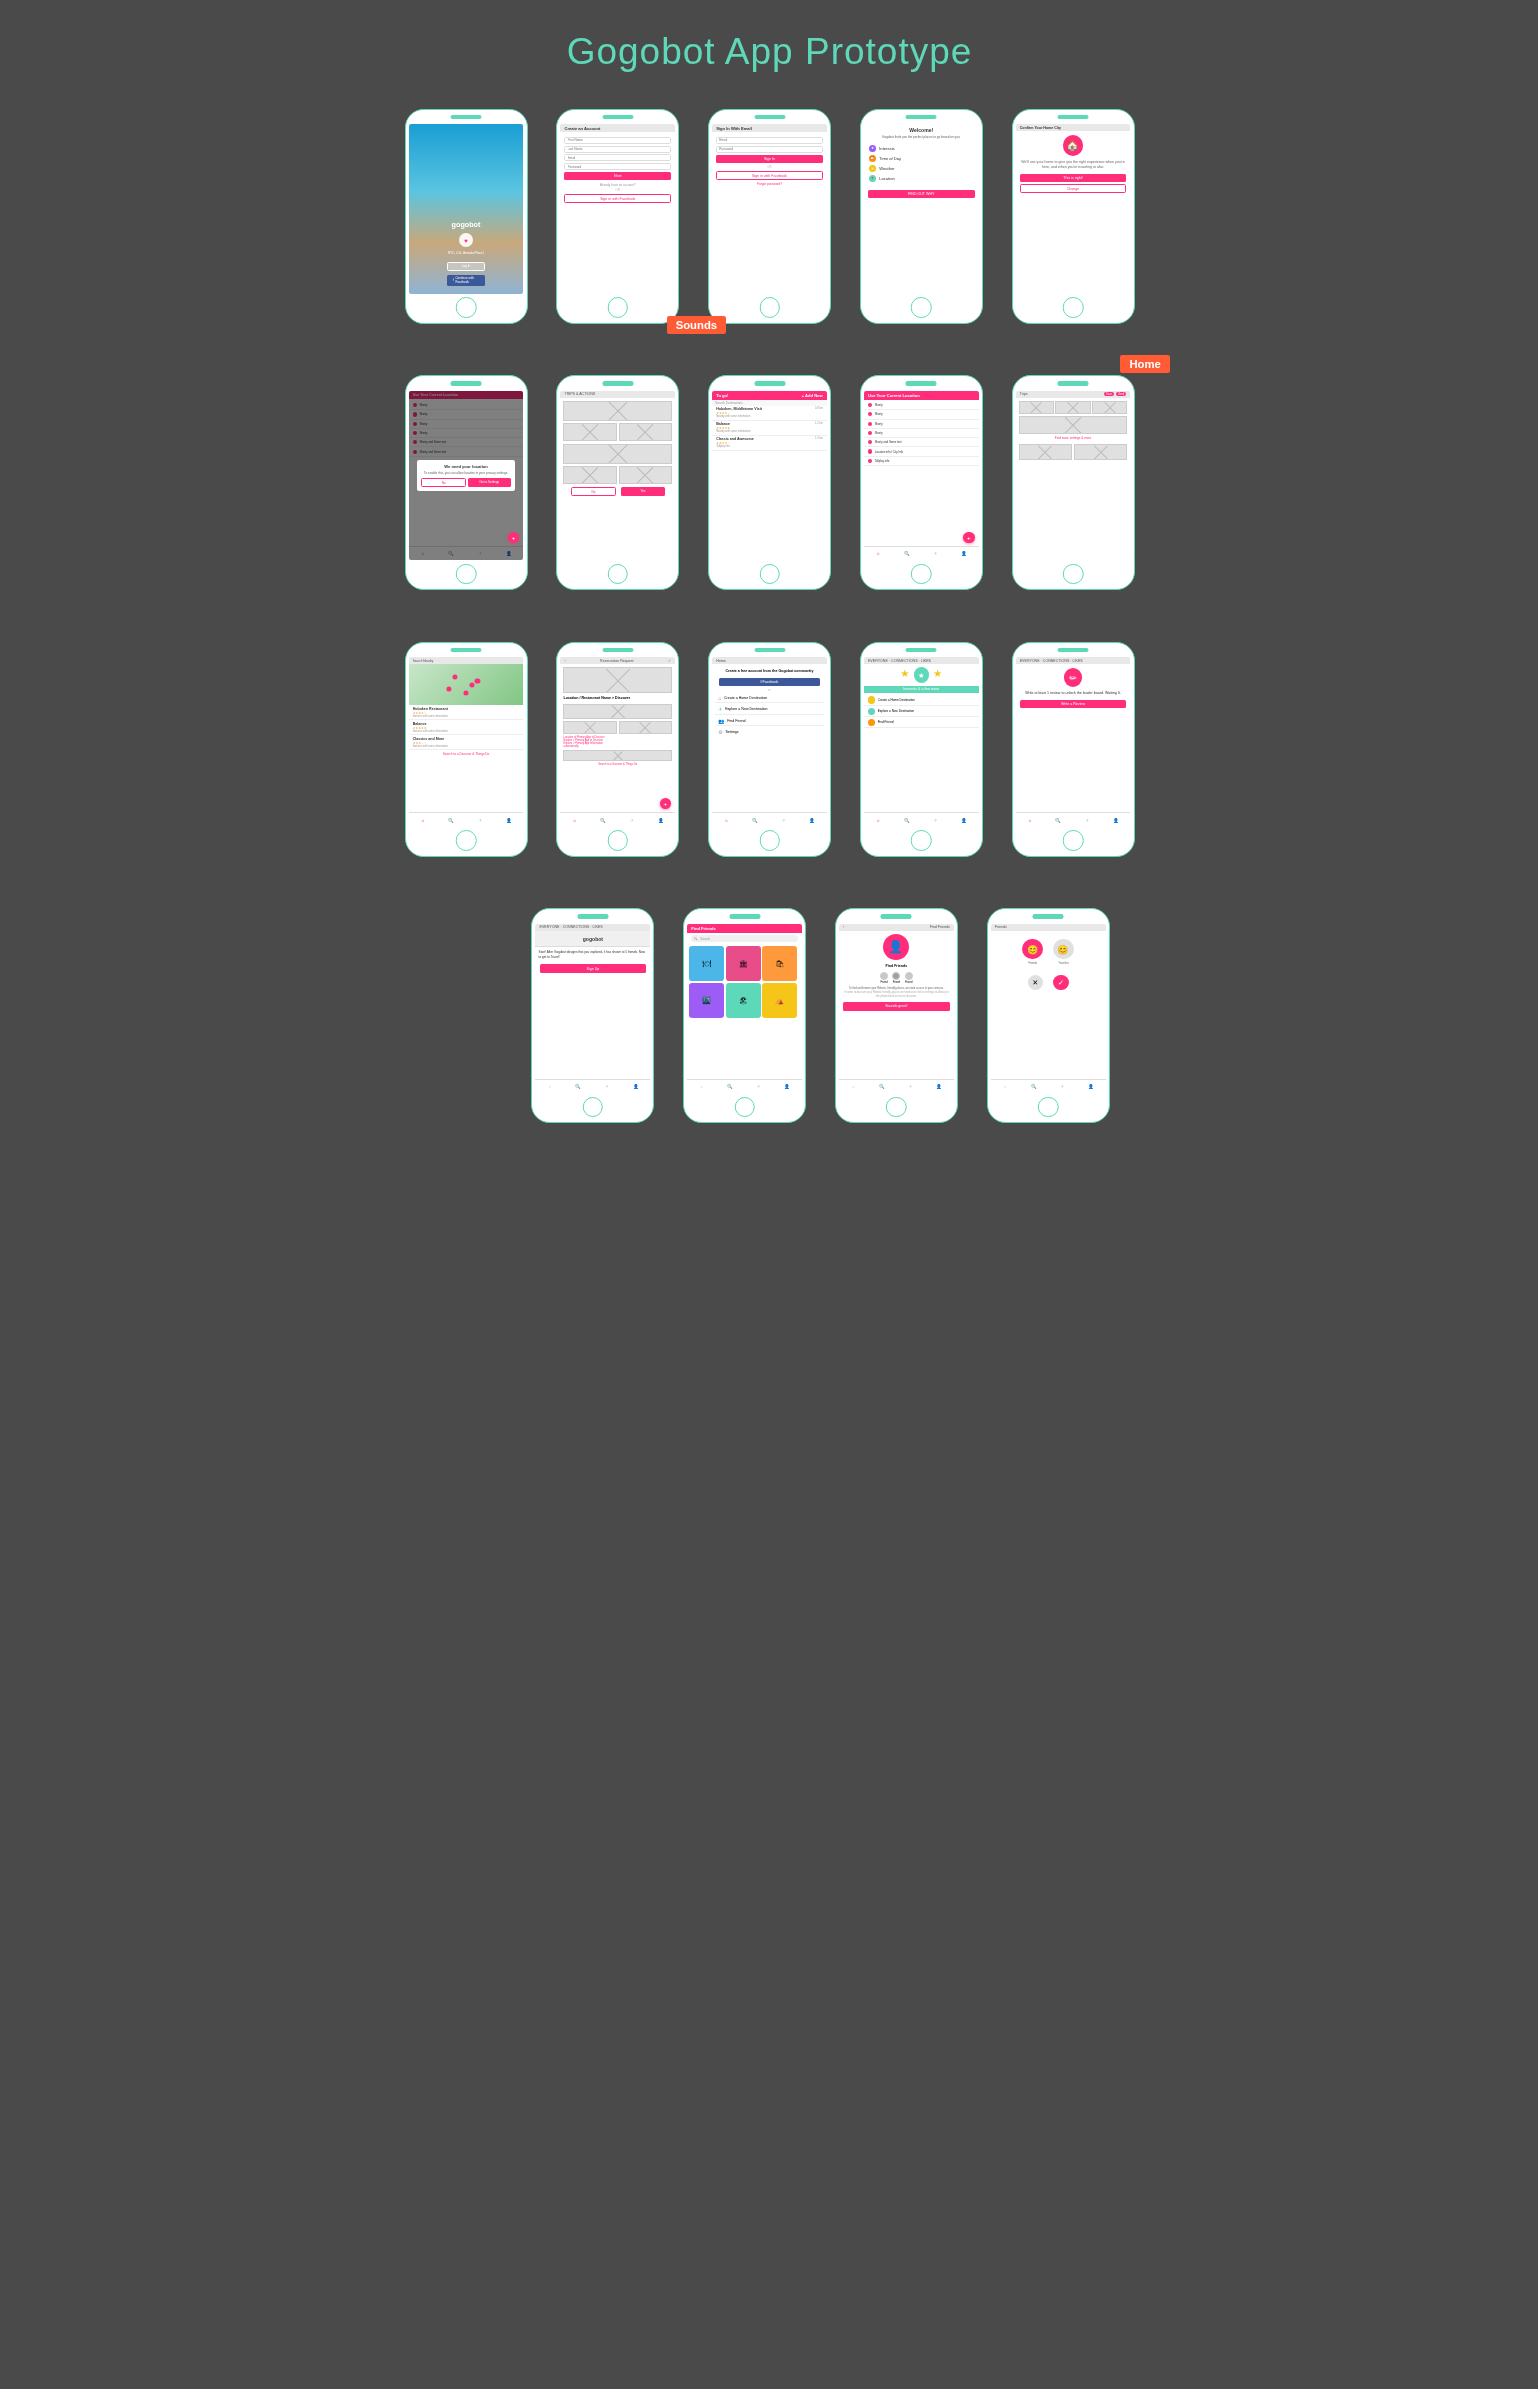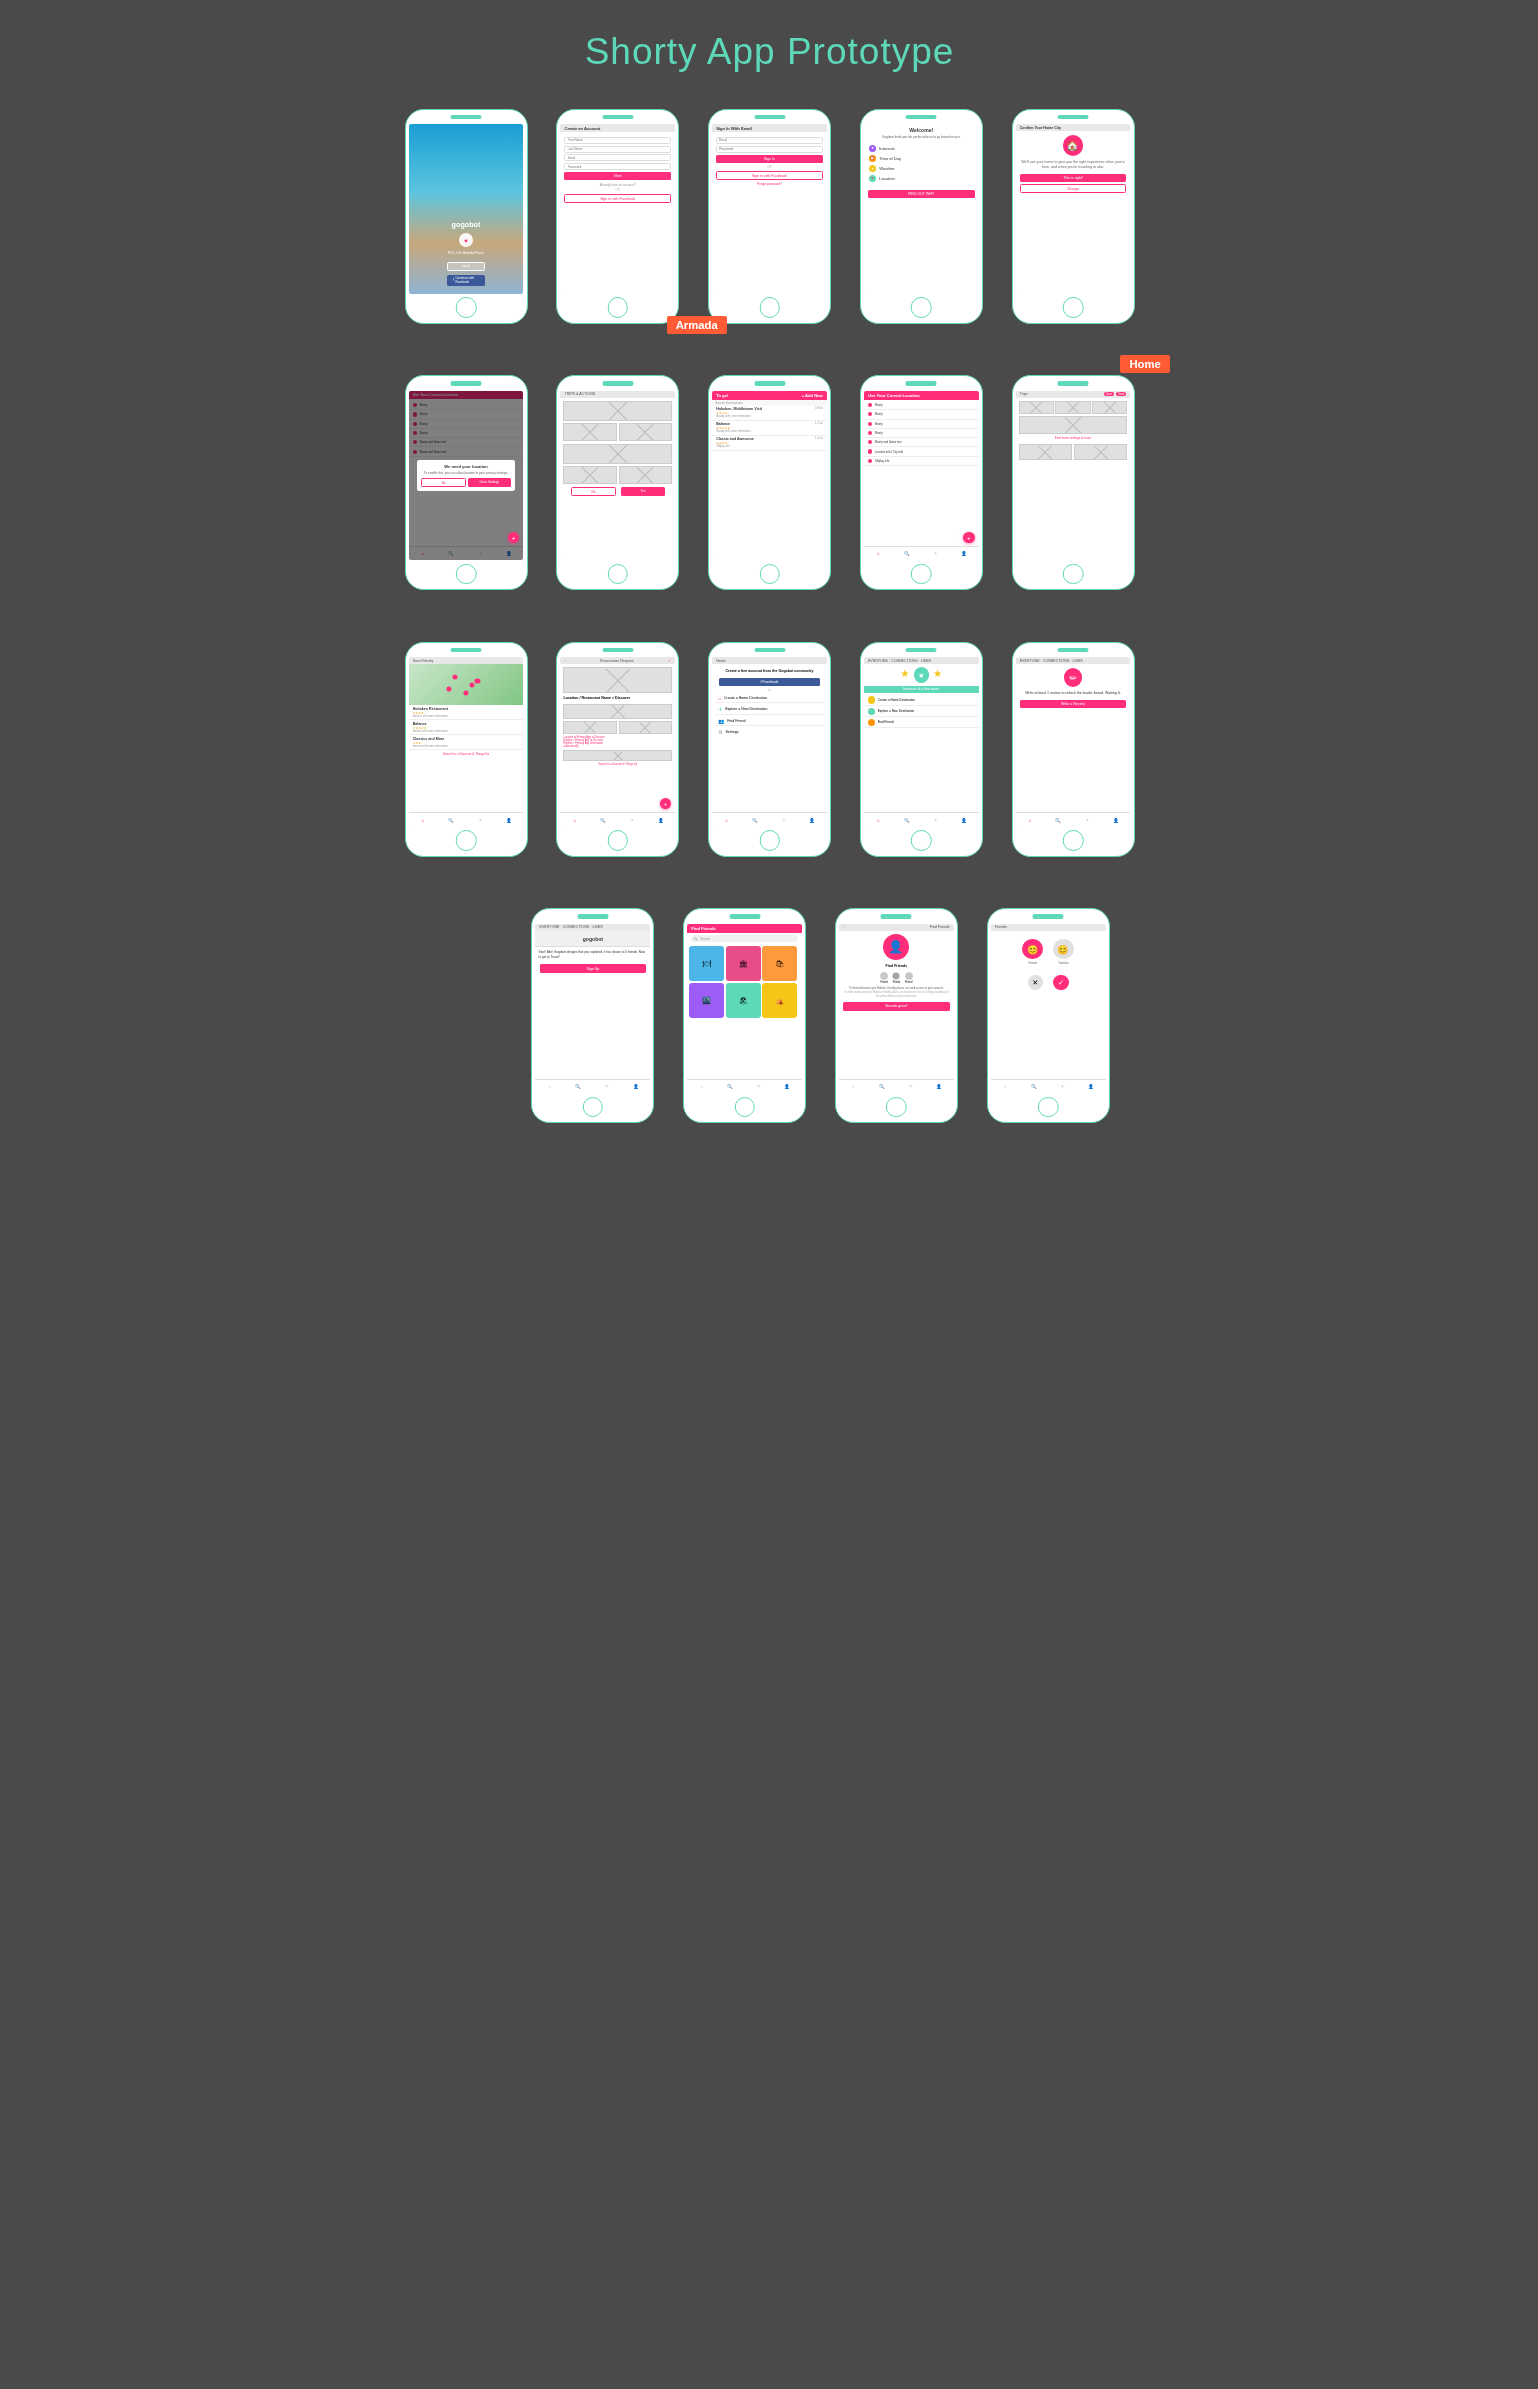--- a/index.html
+++ b/index.html
@@ -542,21 +542,21 @@
       position: relative;
       display: inline-flex;
       flex-direction: column;
       align-items: center;
       margin: 0 8.2px;
     }
   </style>
 </head>
 <body>
 
-<h1 class="page-title">Shorty App Prototype</h1>
+<h1 class="page-title">Gogobot App Prototype</h1>
 
 <div class="row1" style="position:relative;">
 
   <div class="phone-wrapper">
     <div class="phone">
       <div class="phone-screen">
         <div class="splash-screen">
           <div style="height:100%;display:flex;flex-direction:column;align-items:center;justify-content:flex-end;padding-bottom:8.2px;">
             <div class="gogobot-logo">gogobot</div>
             <div class="heart-icon">
@@ -668,21 +668,21 @@
           <div style="margin-top:4.1px;">
             <div class="screen-pink-btn">This is right!</div>
             <div class="screen-outline-btn">Change</div>
           </div>
         </div>
       </div>
     </div>
   </div>
 
   <div style="position:absolute;bottom:-5.1px;left:50%;transform:translateX(-103px);">
-    <span class="flow-label">Armada</span>
+    <span class="flow-label">Sounds</span>
   </div>
 </div>
 
 <div class="row2" style="position:relative;margin-top:31px;">
 
   <div style="position:absolute;top:-5.1px;right:369px;">
     <span class="flow-label">Home</span>
   </div>
 
   <div class="phone-wrapper">

